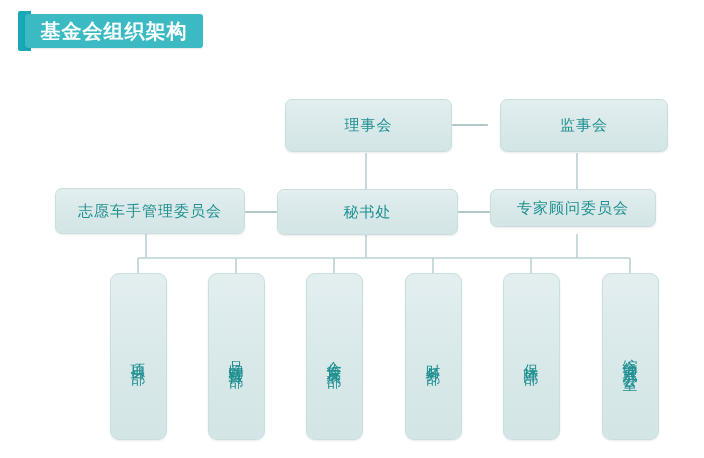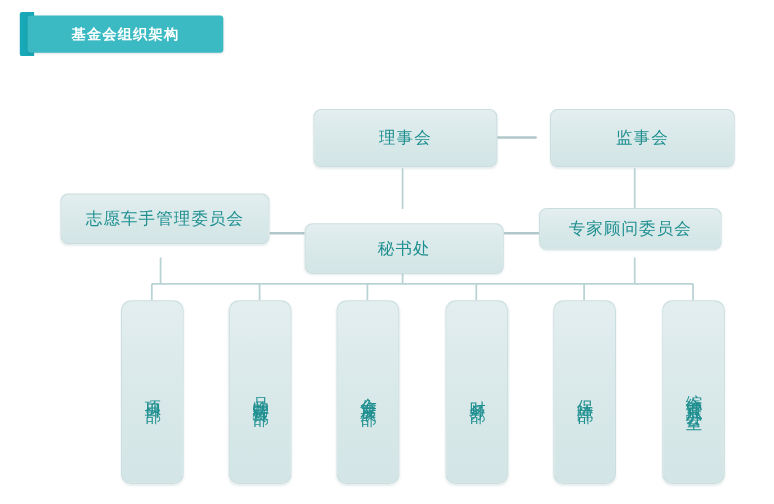--- a/index.html
+++ b/index.html
@@ -49,21 +49,21 @@
   }
   .title-text {
     position: absolute;
     left: 7px;
     top: 0px;
     width: 178px;
     height: 34px;
     line-height: 34px;
     text-align: center;
     color: #ffffff;
-    font-size: 13px;
+    font-size: 20px;
     font-weight: bold;
     letter-spacing: 1px;
     white-space: nowrap;
   }
 
   
   .chart {
     position: absolute;
     left: 0;
     top: 0;
@@ -147,25 +147,25 @@
     </svg>
 
     <div class="node" style="left:285px; top:99px; width:167px; height:53px;">
       <span class="label">理事会</span>
     </div>
 
     <div class="node" style="left:500px; top:99px; width:168px; height:53px;">
       <span class="label">监事会</span>
     </div>
 
-    <div class="node" style="left:55px; top:176px; width:190px; height:46px;">
+    <div class="node" style="left:55px; top:188px; width:190px; height:46px;">
       <span class="label">志愿车手管理委员会</span>
     </div>
 
-    <div class="node" style="left:277px; top:203px; width:181px; height:46px;">
+    <div class="node" style="left:277px; top:189px; width:181px; height:46px;">
       <span class="label">秘书处</span>
     </div>
 
     <div class="node" style="left:490px; top:189px; width:166px; height:38px;">
       <span class="label">专家顾问委员会</span>
     </div>
 
     <div class="node vertical" style="left:110px; top:273px; width:57px; height:167px;">
       <span class="label">项目部</span>
     </div>

